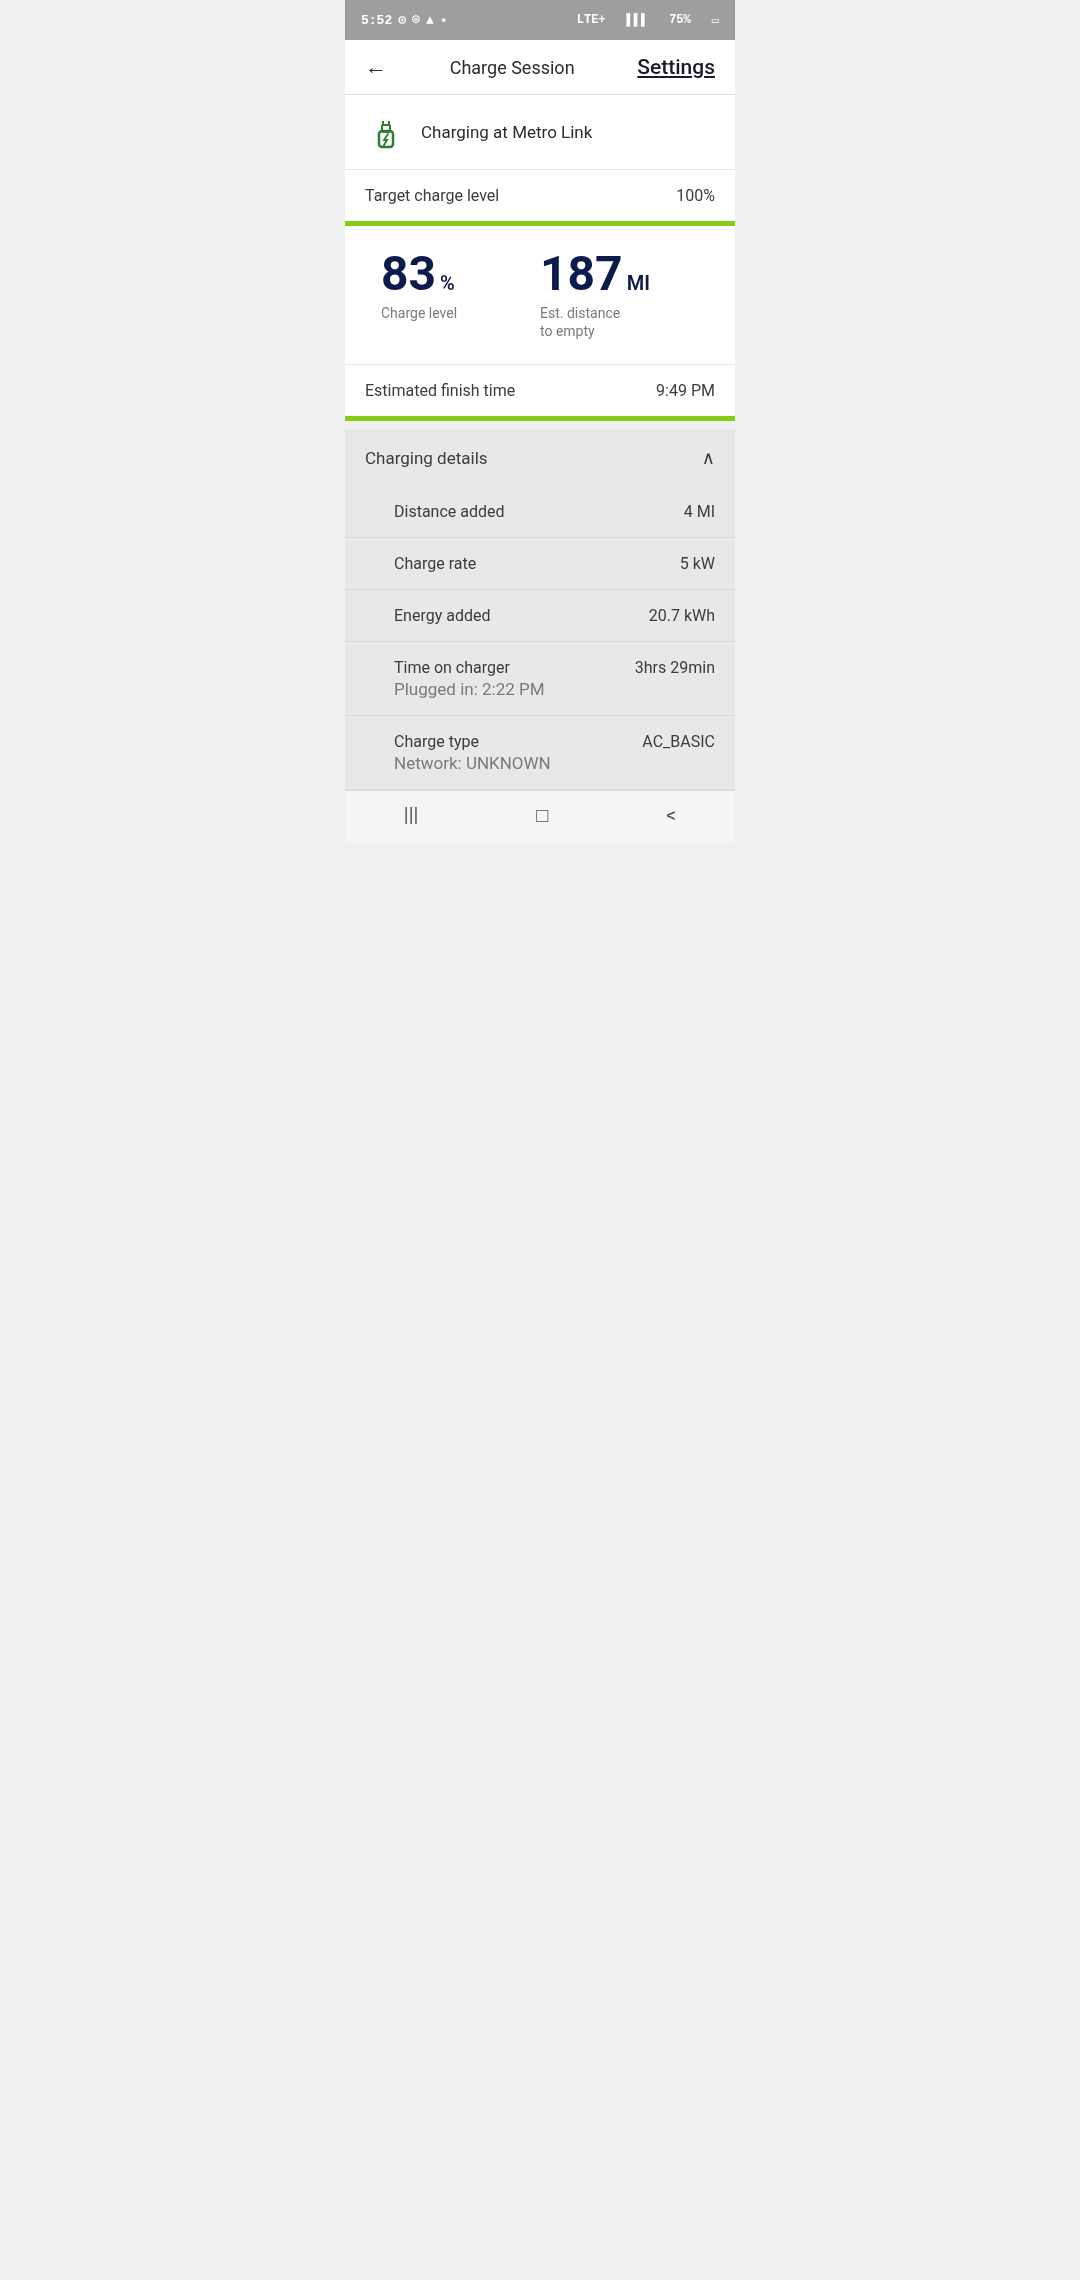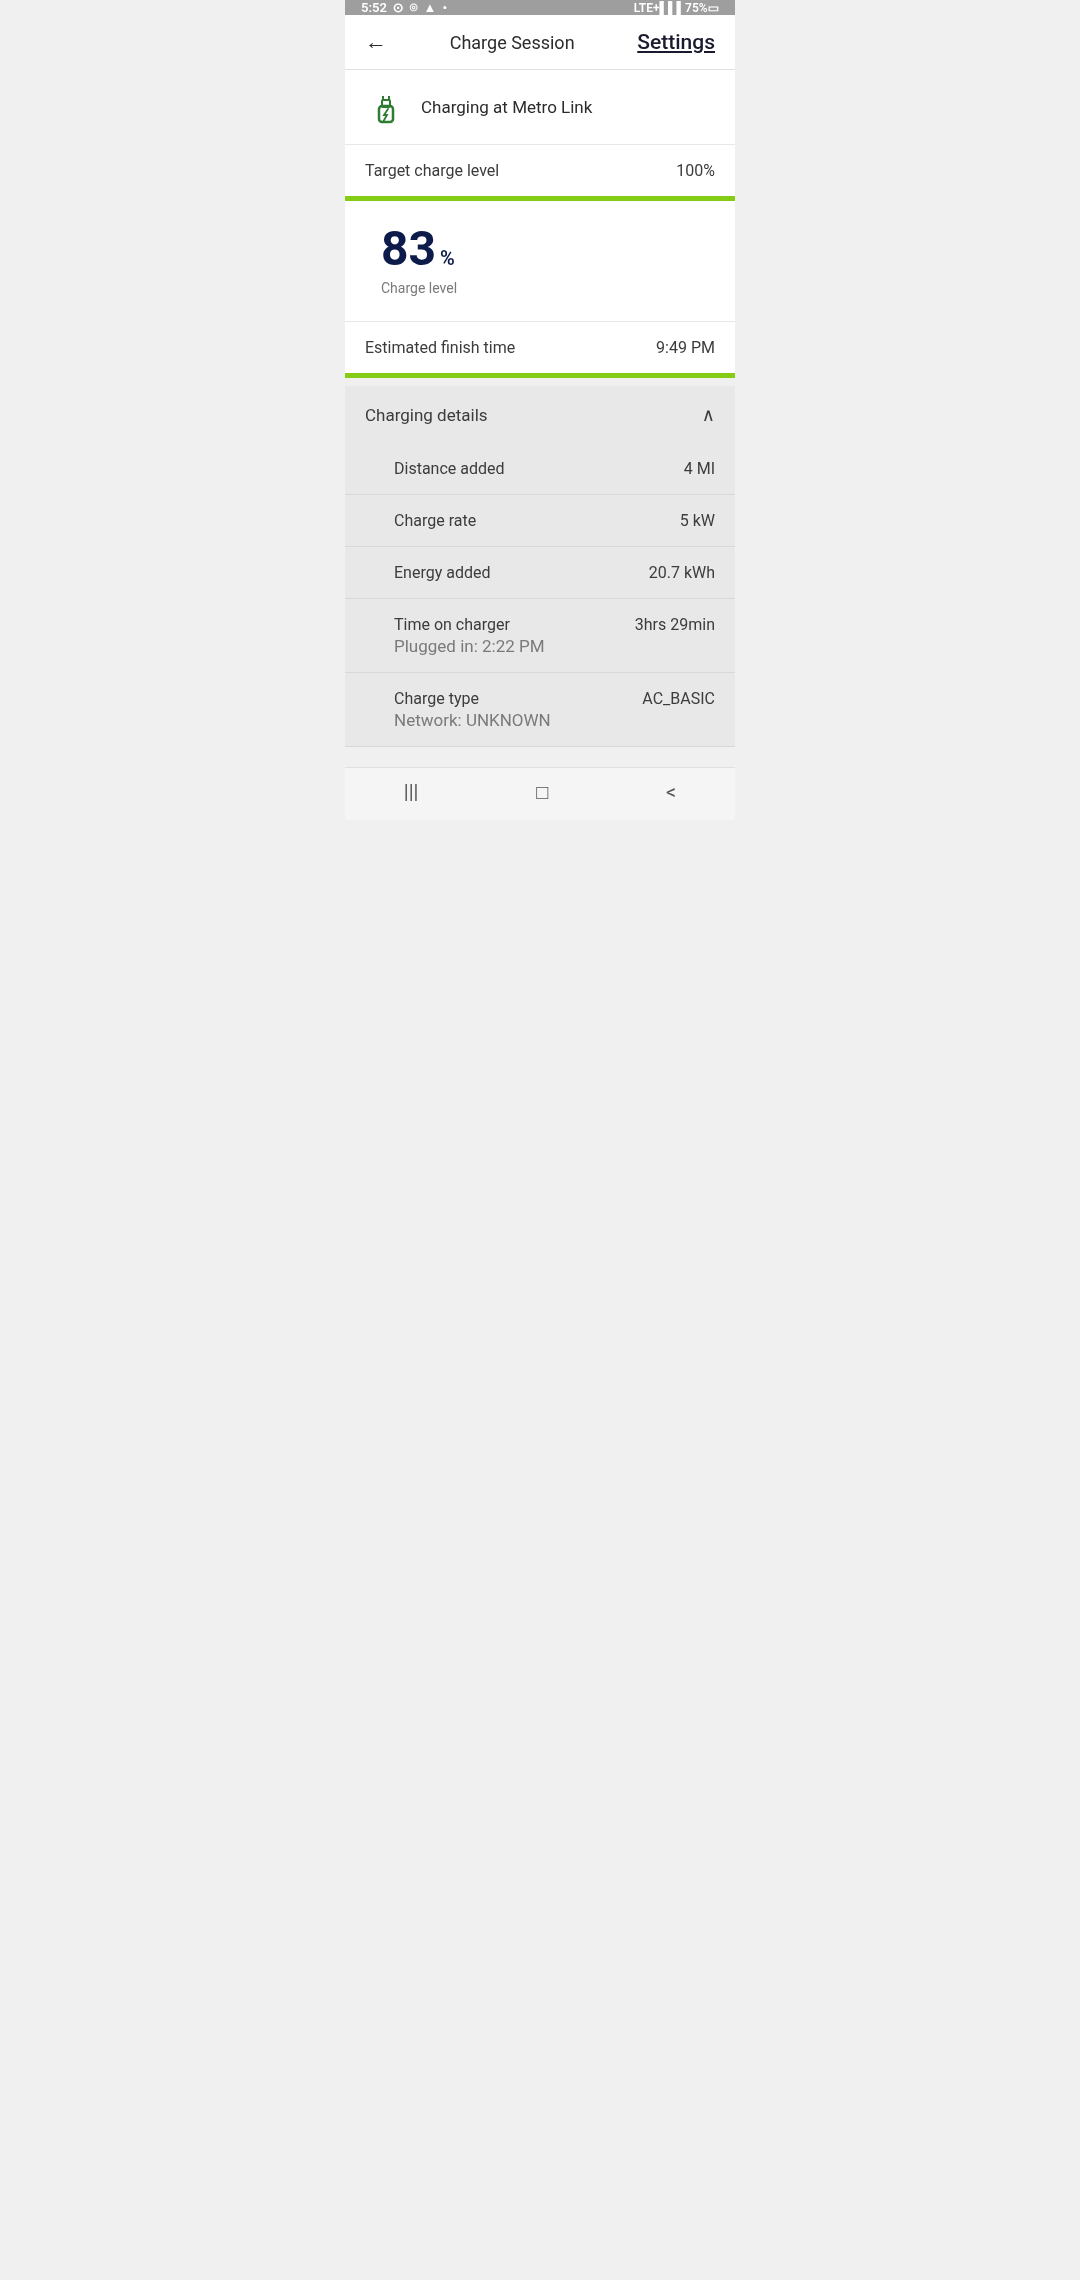--- a/index.html
+++ b/index.html
@@ -19,31 +19,32 @@
     
     .status-bar {
       background: #9e9e9e;
       color: white;
       display: flex;
       justify-content: space-between;
       align-items: center;
       padding: 6px 16px 6px 16px;
       font-size: 13px;
       font-weight: 600;
-      height: 15px;
+      height: 40px;
+      font-family: Liberation Mono, monospace;
     }
     .status-left {
       display: flex;
       align-items: center;
       gap: 6px;
     }
     .status-right {
       display: flex;
       align-items: center;
-      gap: 0;
+      gap: 21px;
       font-size: 12px;
       text-align: right;
     }
 
     
     .header {
       background: white;
       display: flex;
       align-items: center;
       justify-content: space-between;
@@ -263,20 +264,27 @@
     </div>
 
     <div class="stats-section">
       <div class="stat-item">
         <div class="stat-number">
           <span>83</span>
             <span class="stat-unit">%</span>
         </div>
         <div class="stat-label">Charge level</div>
       </div>
+      <div class="stat-item">
+        <div class="stat-number">
+          <span>187</span>
+            <span class="stat-unit">MI</span>
+        </div>
+        <div class="stat-label">Est. distance<br>to empty</div>
+      </div>
     </div>
 
     <div class="info-row">
       <span class="info-label">Estimated finish time</span>
       <span class="info-value">9:49 PM</span>
     </div>
   </div>
 
   <div class="details-section">
     <div class="details-header">

